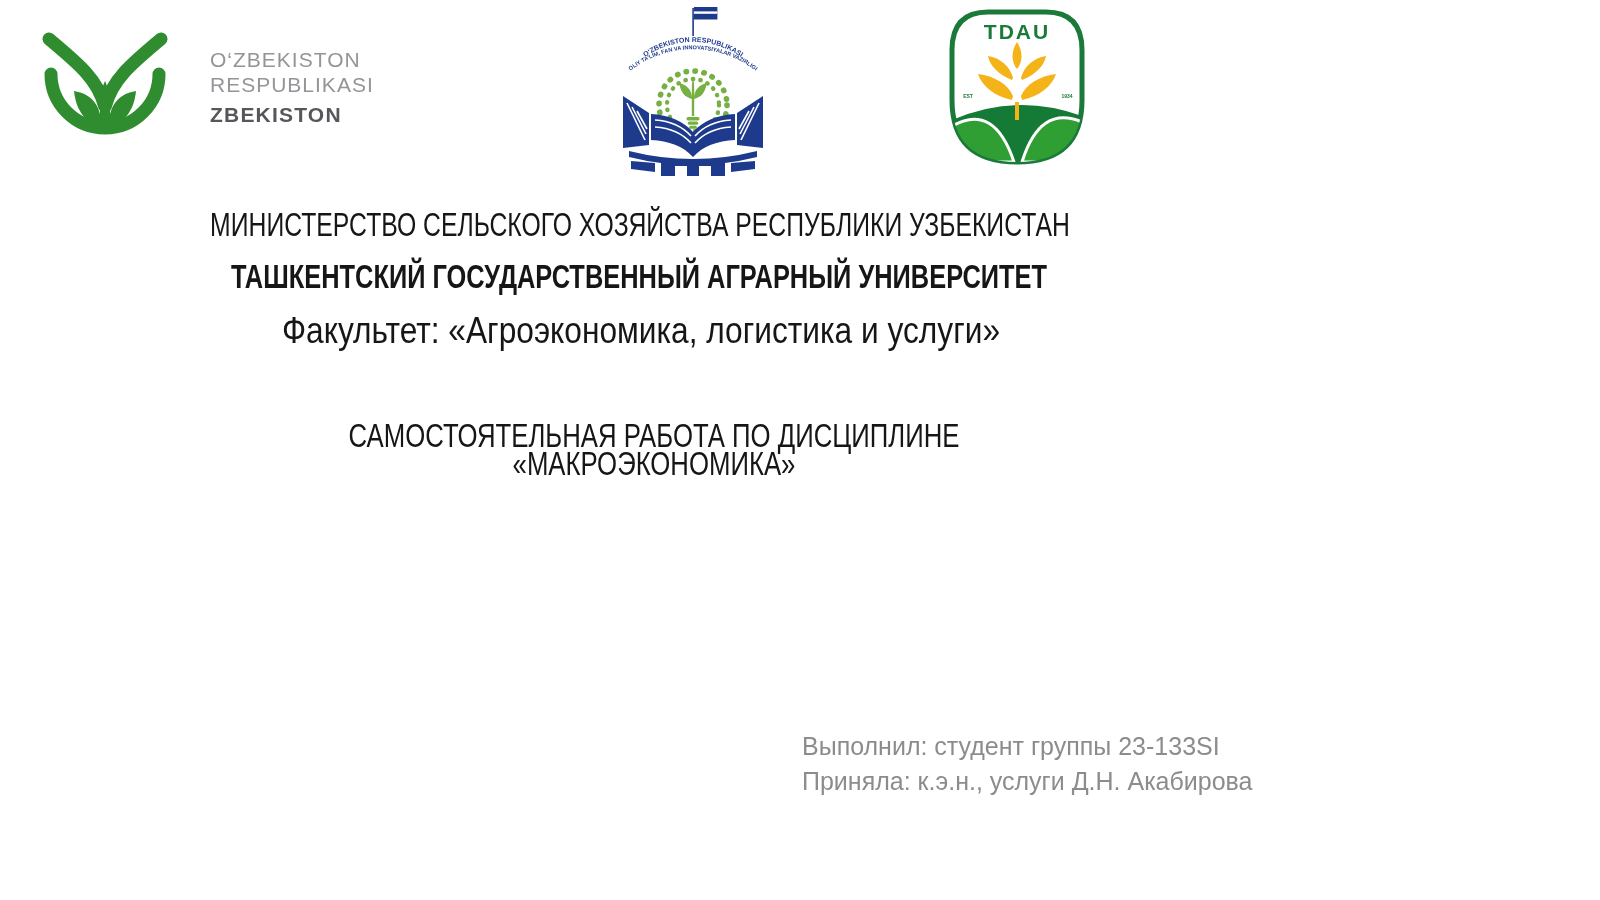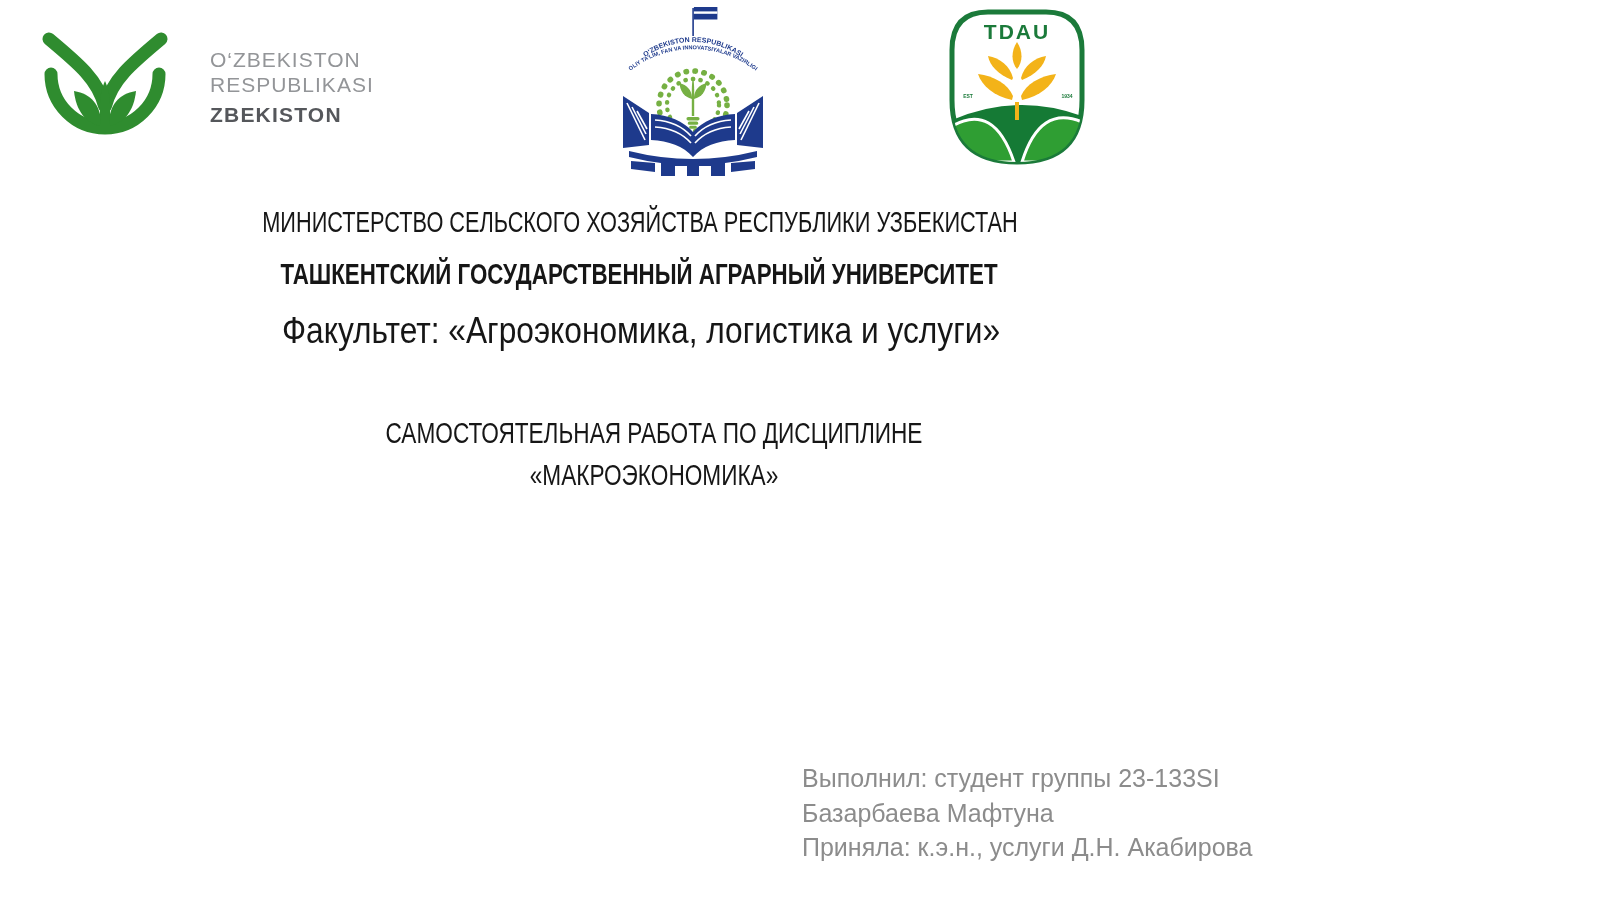--- a/index.html
+++ b/index.html
@@ -13,30 +13,30 @@
   .agri-text{left:168px;top:27px;line-height:25px;}
   .agri-line1{font-size:21px;color:#939598;letter-spacing:1px;margin-bottom:5px;}
   .agri-line2,.agri-line3{font-size:21px;font-weight:700;color:#55575b;letter-spacing:1.2px;}
 
   .emblem{left:613px;top:4px;width:160px;height:172px;}
   .tdau{left:948px;top:8px;width:138px;height:158px;}
 
   
   .cline{position:absolute;white-space:nowrap;transform:translateX(-50%);color:#161616;}
   .cline>span{display:inline-block;}
-  .sz29{font-size:29px;}
+  .sz29{font-size:33px;}
   .sz27{font-size:36px;}
   .n75>span{transform:scaleX(.75);}
   .n77>span{transform:scaleX(.77);}
   .n78>span{transform:scaleX(.78);}
   .n88>span{transform:scaleX(.88);}
   .n93>span{transform:scaleX(.93);}
 
   
-  .credits{left:802px;top:729px;font-size:25px;line-height:34.5px;color:#8c8c8c;white-space:nowrap;margin-top:32px;}
+  .credits{left:802px;top:729px;font-size:25px;line-height:34.5px;color:#8c8c8c;white-space:nowrap;}
 </style>
 </head>
 <body>
 
 <div class="slide">
 
   <div class="abs agri-logo">
     <svg class="abs agri-icon" width="126" height="122" viewBox="0 0 126 122">
       <g fill="none" stroke="#2f8c2f" stroke-width="13" stroke-linecap="round">
         <path d="M7,17 C37,42 56,58 62.5,84"></path>
@@ -157,24 +157,23 @@
   <div class="cline sz29 n77" style="left:639px;top:258px;font-weight:bold;">
     <span>ТАШКЕНТСКИЙ ГОСУДАРСТВЕННЫЙ АГРАРНЫЙ УНИВЕРСИТЕТ</span>
   </div>
   <div class="cline sz27 n88" style="left:641px;top:310px;">
     <span>Факультет: «Агроэкономика, логистика и услуги»</span>
   </div>
 
   <div class="cline sz29 n78" style="left:654px;top:417px;text-decoration:underline;">
     <span>САМОСТОЯТЕЛЬНАЯ РАБОТА ПО ДИСЦИПЛИНЕ</span>
   </div>
-  <div class="cline sz29 n78" style="left:654px;top:445px;margin-top:14px;">
+  <div class="cline sz29 n78" style="left:654px;top:445px;">
     <span>«МАКРОЭКОНОМИКА»</span>
   </div>
 
 
   <div class="abs credits">
     <div>Выполнил: студент группы 23-133SI</div>
-    <div>Базарбаева Мафтуна</div>
     <div>Приняла: к.э.н., услуги Д.Н. Акабирова</div>
   </div>
 
 </div>
 
 </body></html>

